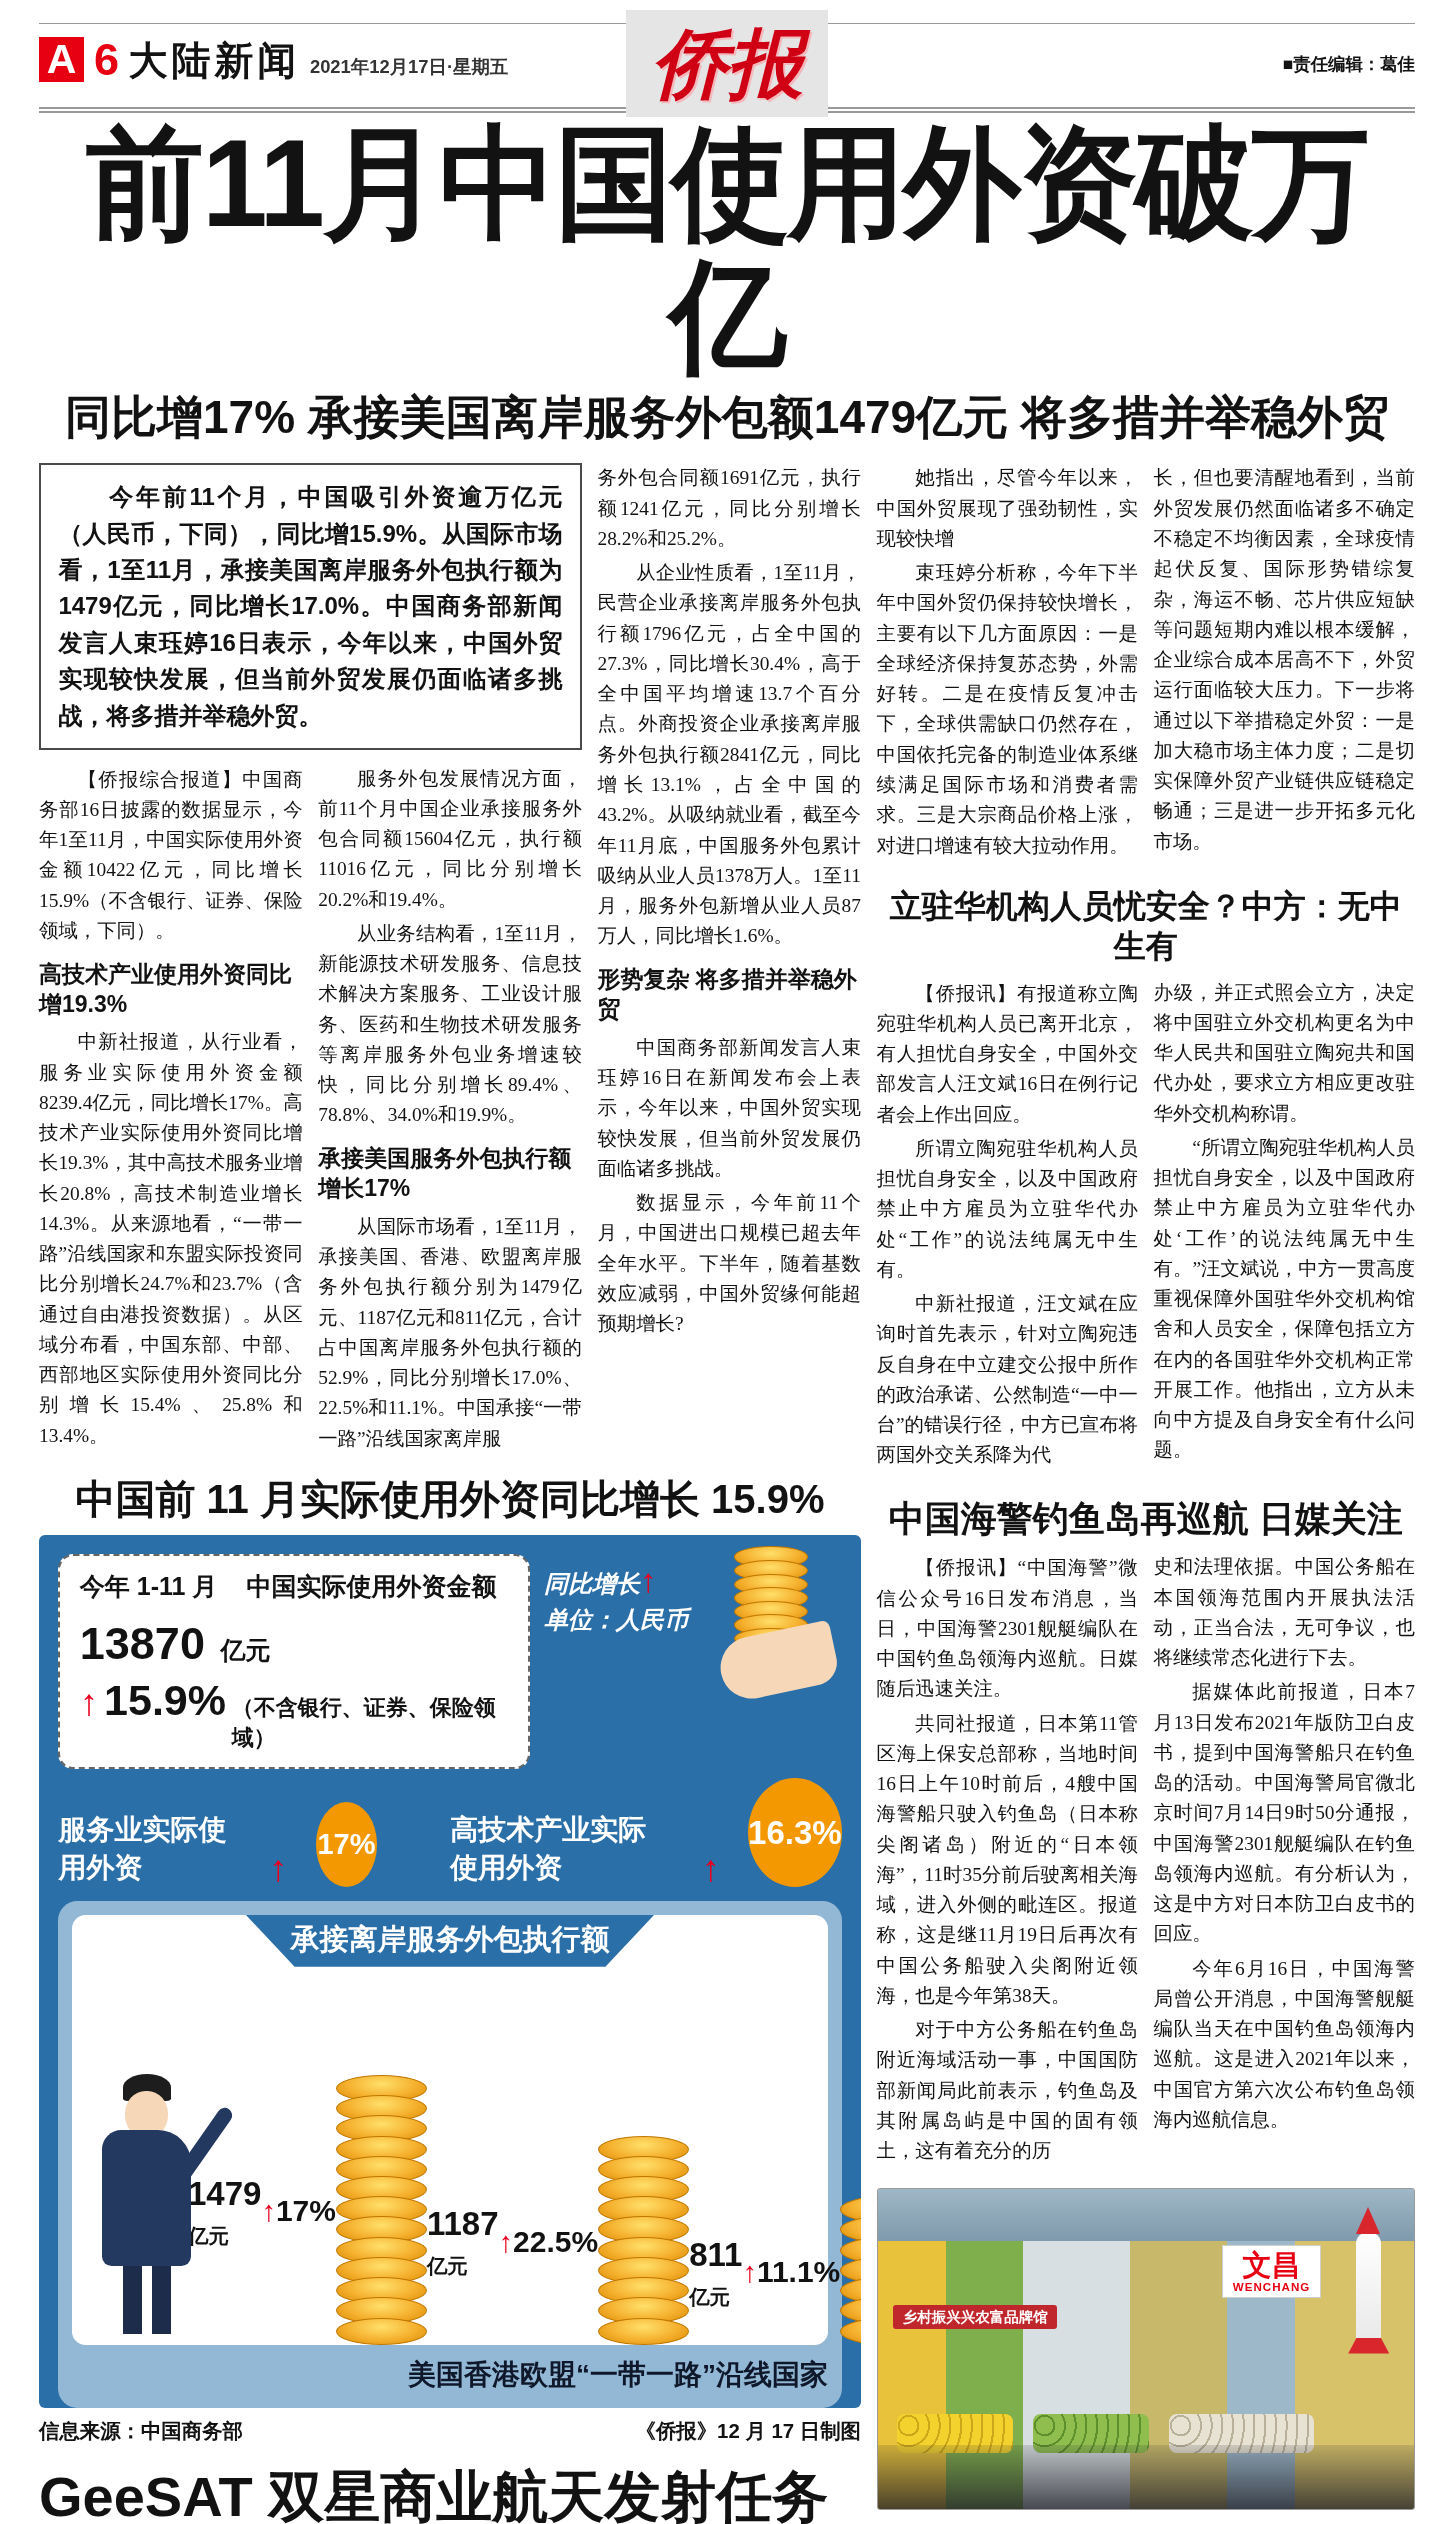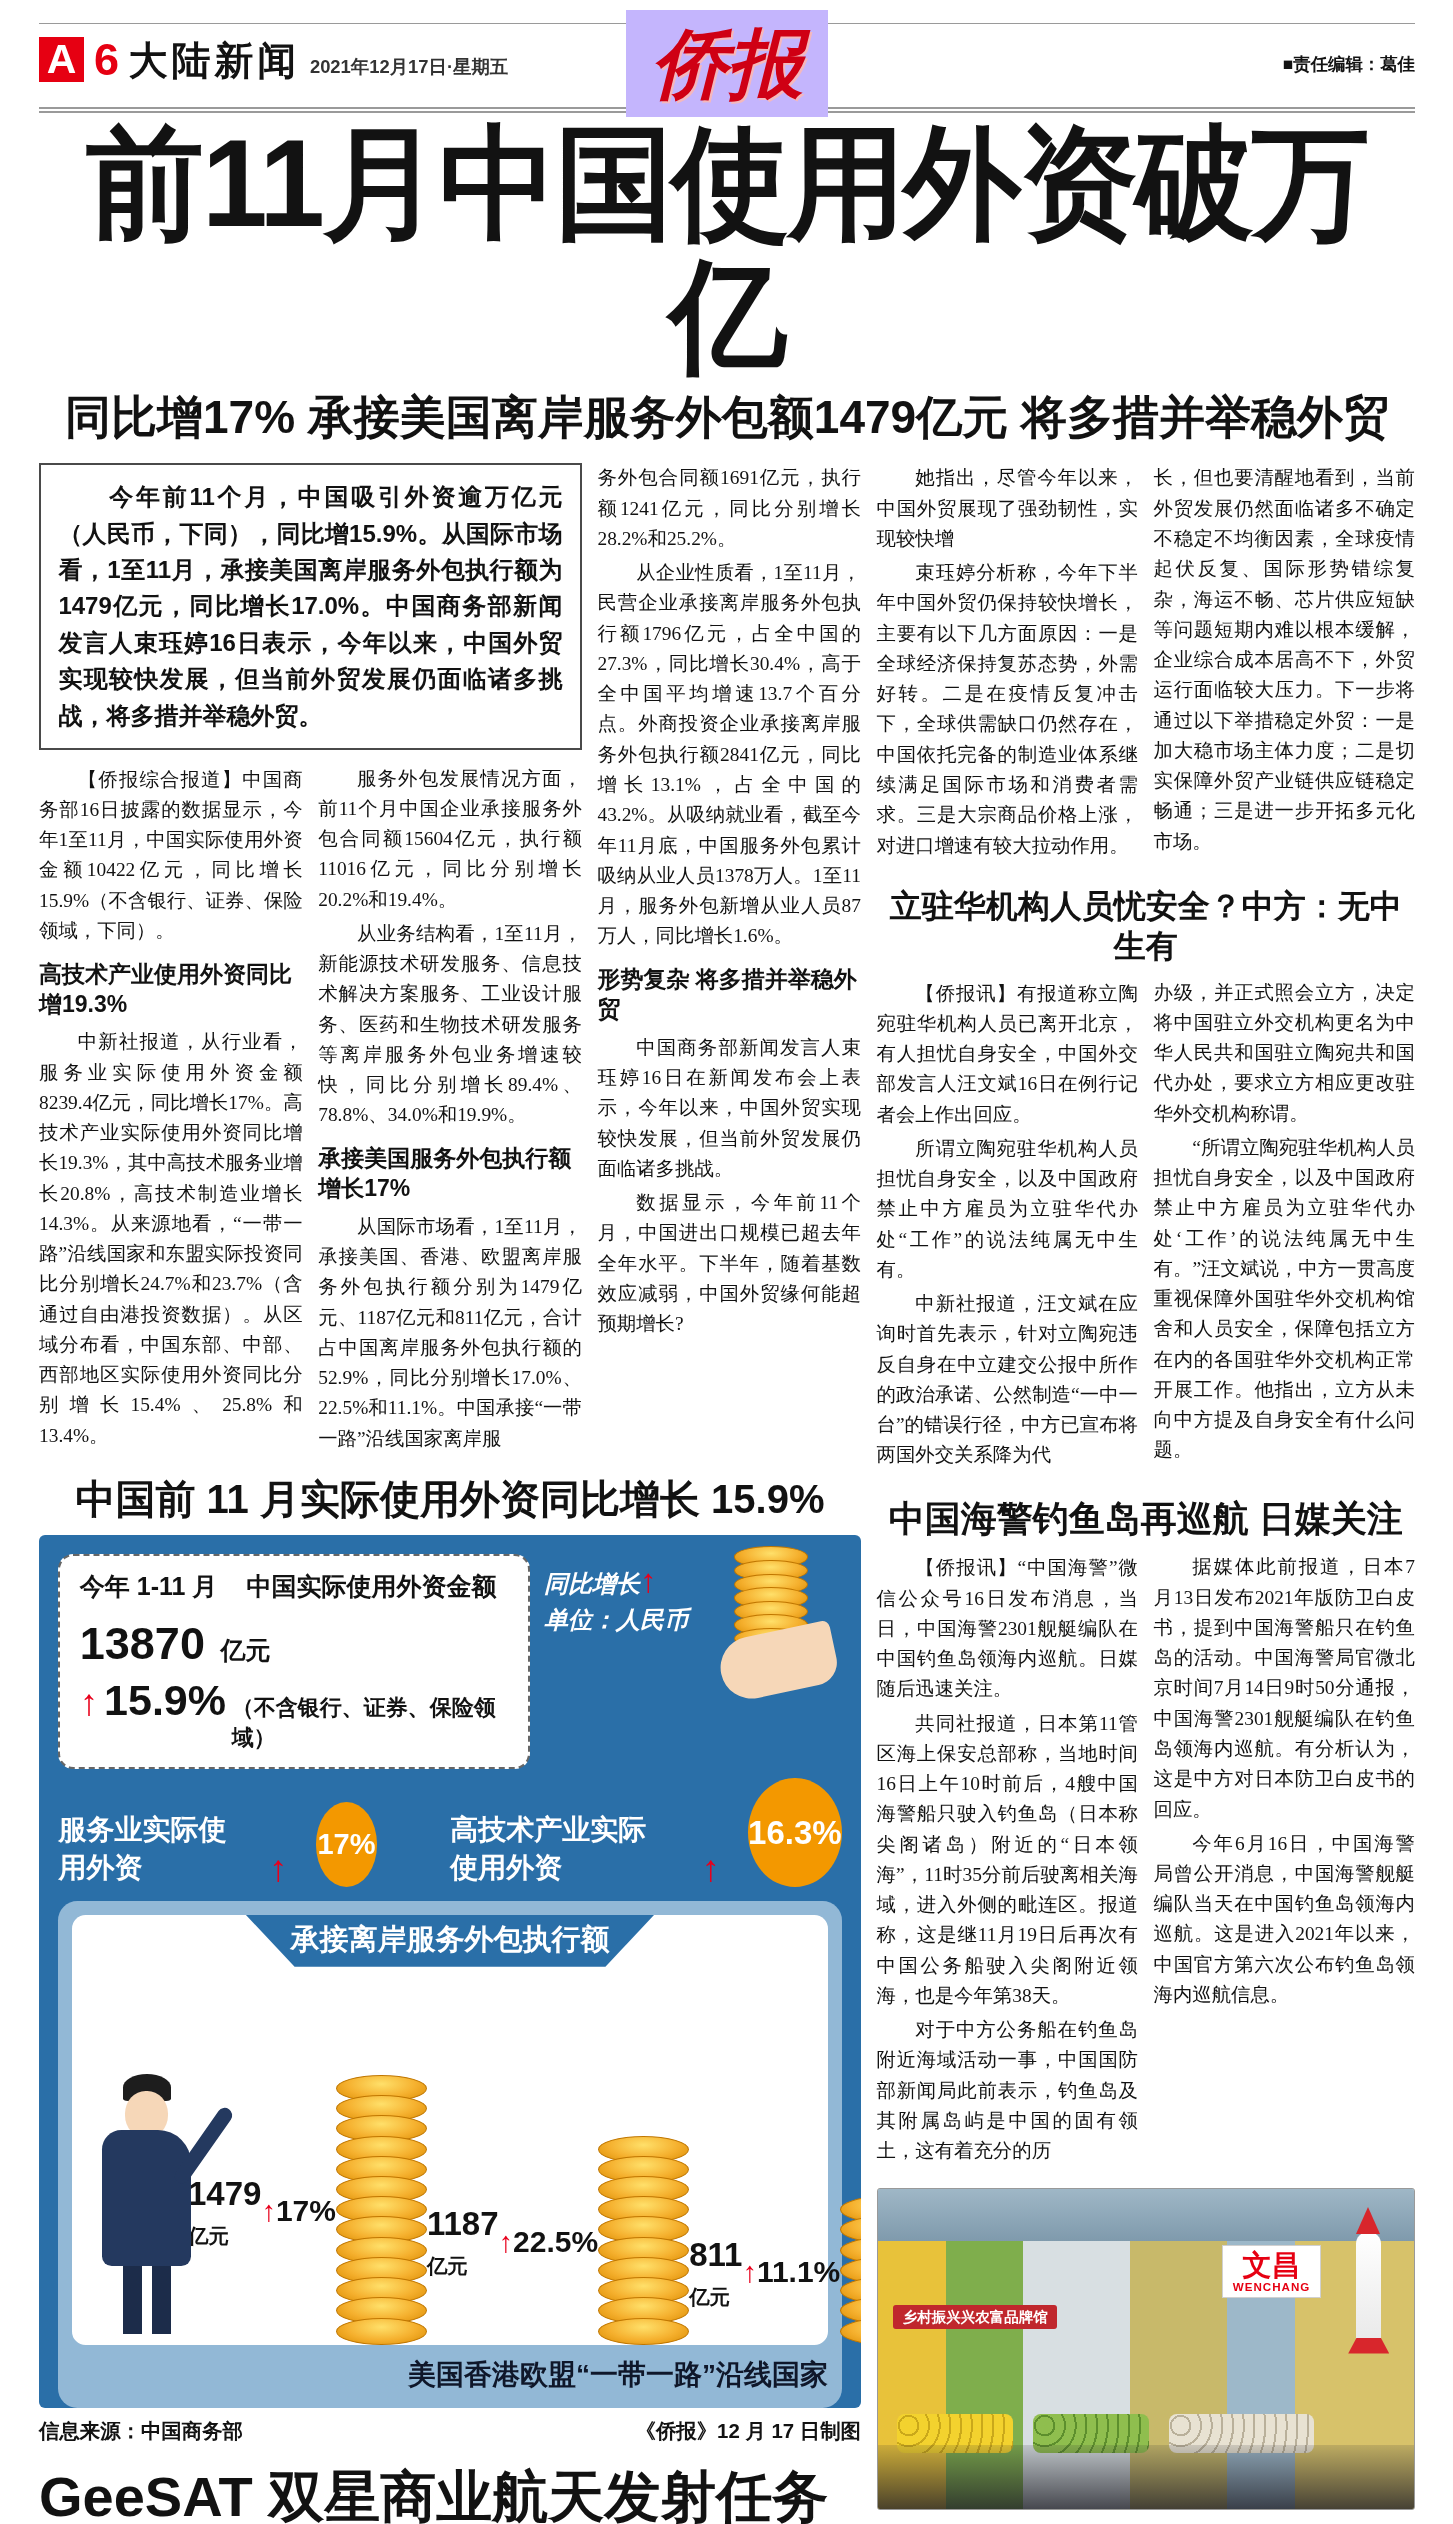--- a/index.html
+++ b/index.html
@@ -6,21 +6,21 @@
   .page{width:1454px;min-height:2525px;margin:0 auto;background:#fff;box-sizing:border-box;
         padding:23px 39px 19.4px;font-family:"Liberation Serif",serif;color:#121212;position:relative}
   
   .hdr{position:relative;border-top:1.9px solid #9a9a9a;border-bottom:6.8px double #9a9a9a;
        height:83px;display:flex;align-items:center;justify-content:space-between}
   .hdr-left{display:flex;align-items:flex-end;gap:9.7px;padding-bottom:11.6px}
   .a-badge{background:#e60012;color:#fff;font:900 41px/45px "Liberation Sans",sans-serif;padding:0 7.8px}
   .pg-num{color:#e60012;font:900 45px/45px "Liberation Sans",sans-serif}
   .section{font:900 39px/43px "Liberation Sans",sans-serif;letter-spacing:3.9px}
   .date{font:700 18.4px "Liberation Sans",sans-serif;color:#333;padding-bottom:2.9px}
-  .masthead{position:absolute;left:50%;top:-13.6px;transform:translateX(-50%);background:#c4b5fd;
+  .masthead{position:absolute;left:50%;top:-13.6px;transform:translateX(-50%);background:#e5e5e5;
             padding:0 25px;color:#cf0014;font:italic 900 76px/107px "DejaVu Serif",serif;
             text-shadow:1.9px 1.9px 0 #f4b8bd}
   .editor{font:700 17.4px "Liberation Sans",sans-serif;padding-bottom:3.9px}
   
   .hl1{font:900 118px/1.08 "Liberation Sans",sans-serif;text-align:center;letter-spacing:-1.9px;
        margin:9.7px 0 1.9px;transform:scaleY(1.05)}
   .hl2{font:700 46px/1.15 "Liberation Sans",sans-serif;text-align:center;margin:13.6px 0 19.4px}
   
   .main-row{display:flex;gap:15.5px}
   .left-stack{width:822px}
@@ -324,20 +324,21 @@
       </div>
 
       <div class="art-hl big">中国海警钓鱼岛再巡航 日媒关注</div>
       <div class="two-cols">
         <div>
             <p class="para"><b class="tag">【侨报讯】</b>“中国海警”微信公众号16日发布消息，当日，中国海警2301舰艇编队在中国钓鱼岛领海内巡航。日媒随后迅速关注。</p>
             <p class="para">共同社报道，日本第11管区海上保安总部称，当地时间16日上午10时前后，4艘中国海警船只驶入钓鱼岛（日本称尖阁诸岛）附近的“日本领海”，11时35分前后驶离相关海域，进入外侧的毗连区。报道称，这是继11月19日后再次有中国公务船驶入尖阁附近领海，也是今年第38天。</p>
             <p class="para">对于中方公务船在钓鱼岛附近海域活动一事，中国国防部新闻局此前表示，钓鱼岛及其附属岛屿是中国的固有领土，这有着充分的历</p>
           </div>
         <div>
+            <p class="para ni">史和法理依据。中国公务船在本国领海范围内开展执法活动，正当合法，无可争议，也将继续常态化进行下去。</p>
             <p class="para">据媒体此前报道，日本7月13日发布2021年版防卫白皮书，提到中国海警船只在钓鱼岛的活动。中国海警局官微北京时间7月14日9时50分通报，中国海警2301舰艇编队在钓鱼岛领海内巡航。有分析认为，这是中方对日本防卫白皮书的回应。</p>
             <p class="para">今年6月16日，中国海警局曾公开消息，中国海警舰艇编队当天在中国钓鱼岛领海内巡航。这是进入2021年以来，中国官方第六次公布钓鱼岛领海内巡航信息。</p>
           </div>
       </div>
 
       <div class="photo">
         <div class="ph-roof"></div>
         <div class="ph-sign">
           <div class="cn">文昌</div>
           <div class="en">WENCHANG</div>

